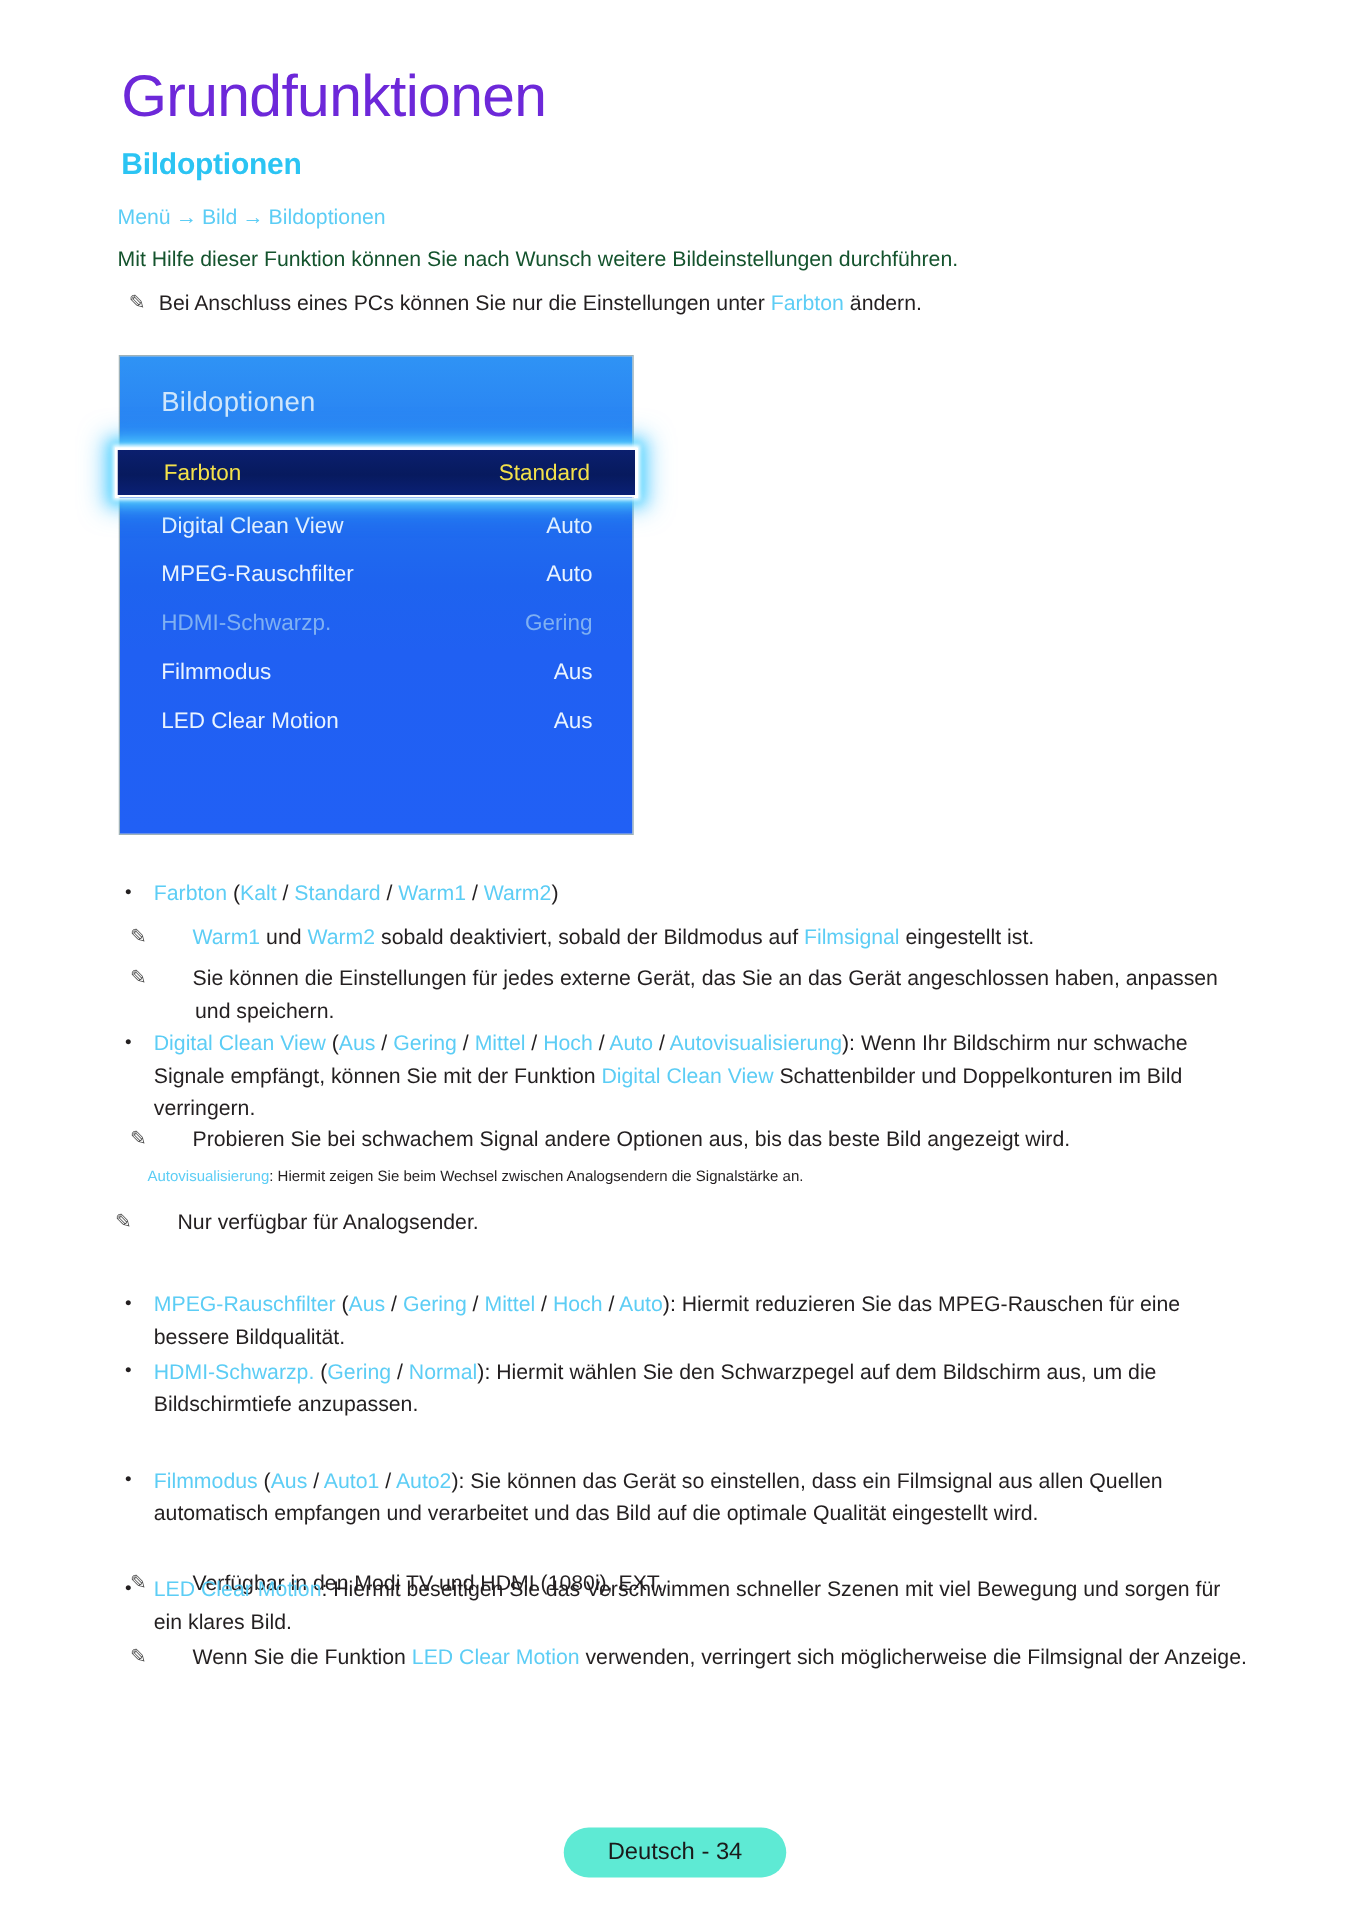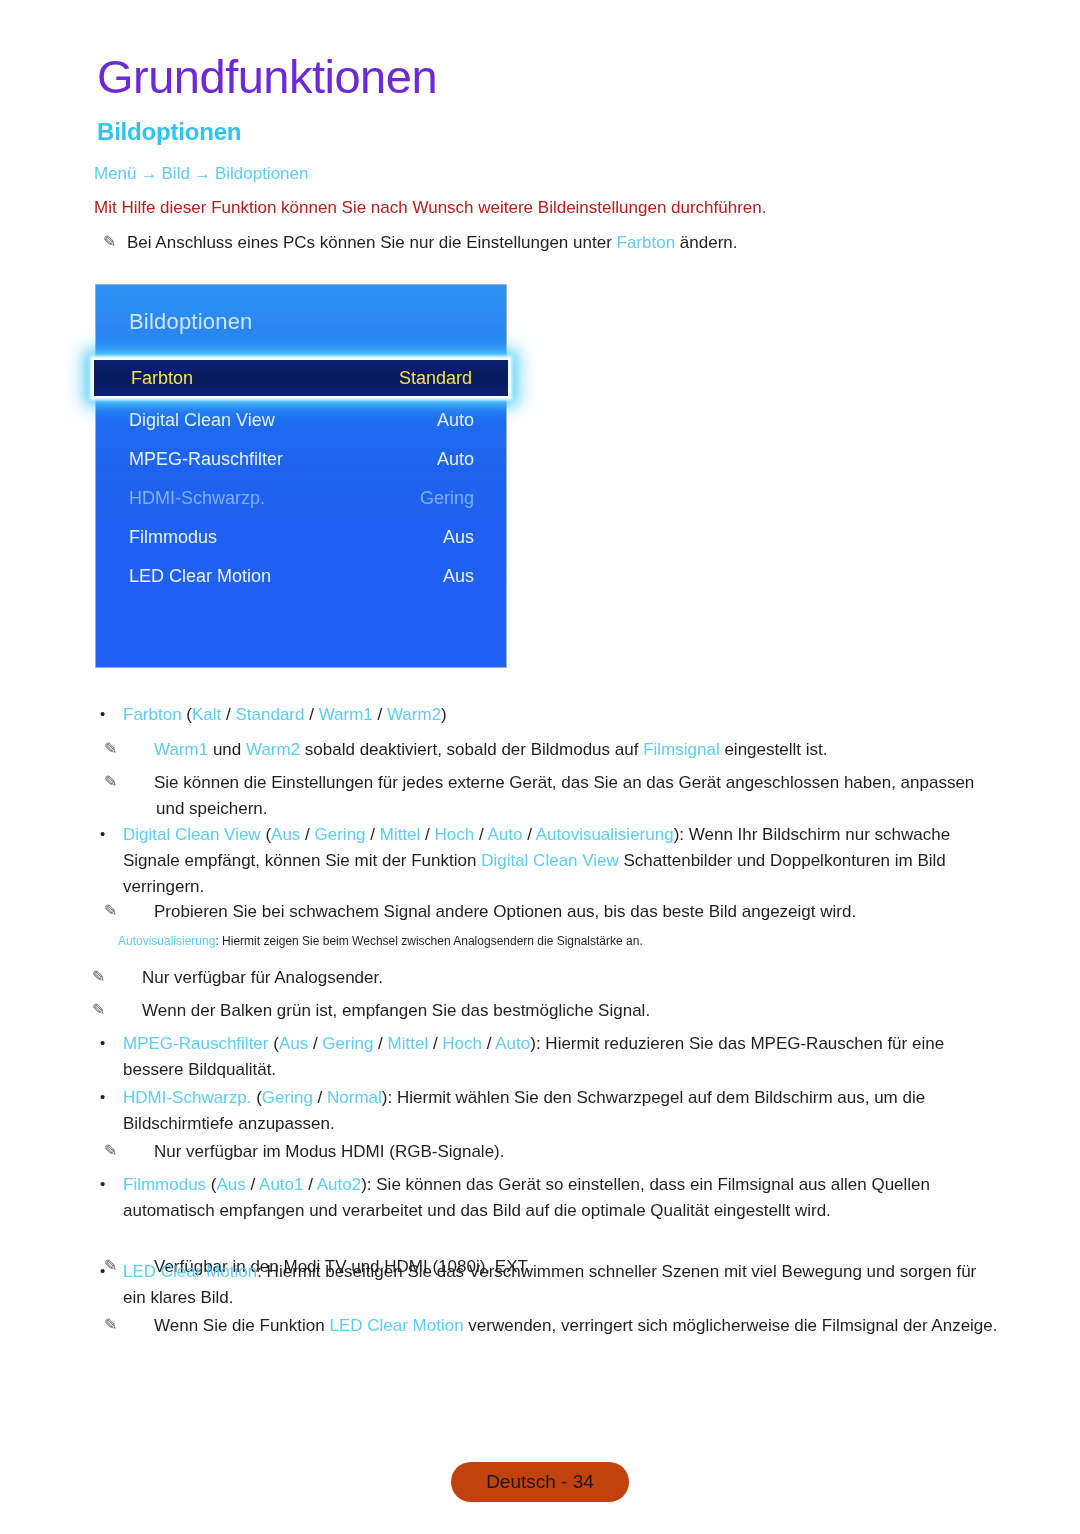--- a/index.html
+++ b/index.html
@@ -59,21 +59,21 @@
   .breadcrumb .arrow {
     color: #5ccdf5;
     padding: 0 4px;
   }
 
   .intro {
     position: absolute;
     left: 94px;
     top: 198px;
     font-size: 17px;
-    color: #b91c1c;
+    color: #14532d;
     white-space: nowrap;
   }
 
   
   .note-line {
     position: absolute;
     font-size: 17px;
     color: #231f20;
     line-height: 1.52;
   }
@@ -207,21 +207,21 @@
   .footer-pill {
     position: absolute;
     left: 50%;
     transform: translateX(-50%);
     top: 1462px;
     min-width: 178px;
     height: 40px;
     line-height: 40px;
     text-align: center;
     border-radius: 20px;
-    background: #c2410c;
+    background: #5eead4;
     color: #1a1a1a;
     font-size: 19px;
     padding: 0 22px;
     box-sizing: border-box;
     white-space: nowrap;
   }
 </style>
 </head>
 <body>
 
@@ -305,37 +305,31 @@
   </div>
 
   <div class="plain-block" style="left:118px; top:932px; width:880px;">
     <span class="lnk">Autovisualisierung</span><span>: Hiermit zeigen Sie beim Wechsel zwischen Analogsendern die Signalstärke an.</span>
   </div>
 
   <div class="note-block" style="left:118px; top:965px; width:860px;">
     <span class="ntext"><span class="pencil">✎</span><span>Nur verfügbar für Analogsender.</span></span>
   </div>
 
-  <div class="note-block" style="left:118px; top:998px; width:860px;">
-    <span class="ntext"><span class="pencil">✎</span><span>Wenn der Balken grün ist, empfangen Sie das bestmögliche Signal.</span></span>
-  </div>
 
   <div class="bullet-block" style="left:100px; top:1031px; width:880px;">
     <span class="dot">•</span>
     <span class="btext"><span class="lnk">MPEG-Rauschfilter</span><span> (</span><span class="lnk">Aus</span><span> / </span><span class="lnk">Gering</span><span> / </span><span class="lnk">Mittel</span><span> / </span><span class="lnk">Hoch</span><span> / </span><span class="lnk">Auto</span><span>): Hiermit reduzieren Sie das MPEG-Rauschen für eine bessere Bildqualität.</span></span>
   </div>
 
   <div class="bullet-block" style="left:100px; top:1085px; width:880px;">
     <span class="dot">•</span>
     <span class="btext"><span class="lnk">HDMI-Schwarzp.</span><span> (</span><span class="lnk">Gering</span><span> / </span><span class="lnk">Normal</span><span>): Hiermit wählen Sie den Schwarzpegel auf dem Bildschirm aus, um die Bildschirmtiefe anzupassen.</span></span>
   </div>
 
-  <div class="note-block" style="left:130px; top:1139px; width:860px;">
-    <span class="ntext"><span class="pencil">✎</span><span>Nur verfügbar im Modus HDMI (RGB-Signale).</span></span>
-  </div>
 
   <div class="bullet-block" style="left:100px; top:1172px; width:890px;">
     <span class="dot">•</span>
     <span class="btext"><span class="lnk">Filmmodus</span><span> (</span><span class="lnk">Aus</span><span> / </span><span class="lnk">Auto1</span><span> / </span><span class="lnk">Auto2</span><span>): Sie können das Gerät so einstellen, dass ein Filmsignal aus allen Quellen automatisch empfangen und verarbeitet und das Bild auf die optimale Qualität eingestellt wird.</span></span>
   </div>
 
   <div class="note-block" style="left:130px; top:1226px; width:860px;margin-top:28px;">
     <span class="ntext"><span class="pencil">✎</span><span>Verfügbar in den Modi TV und HDMI (1080i), EXT.</span></span>
   </div>
 

